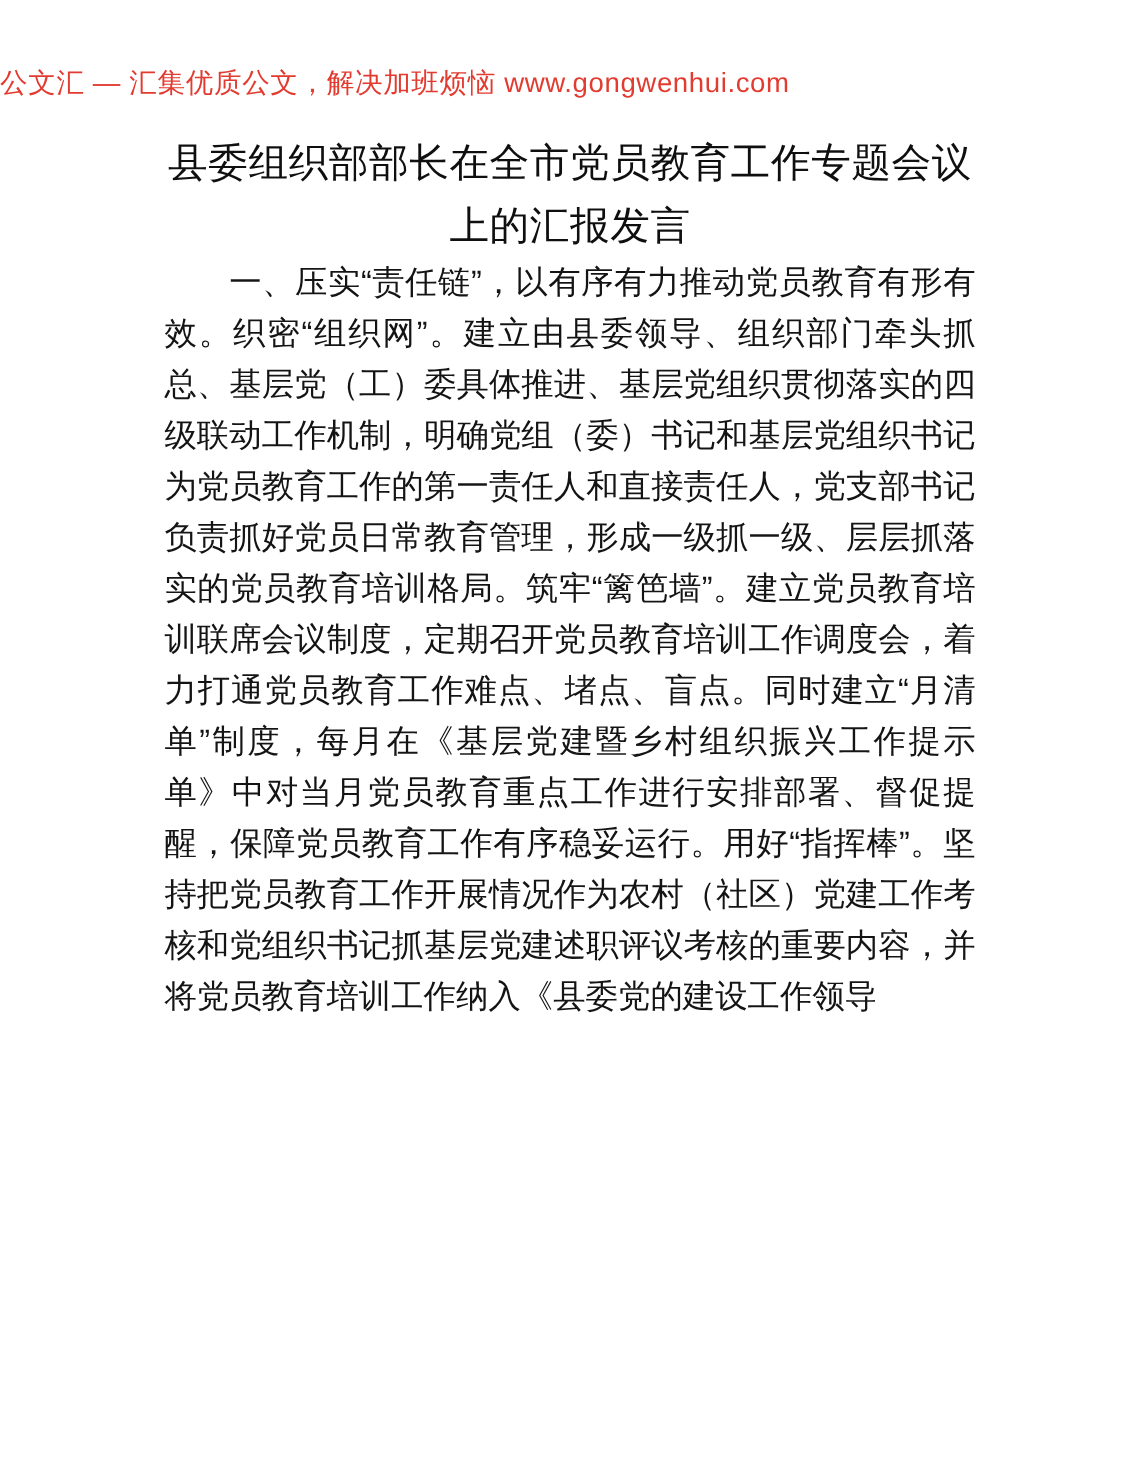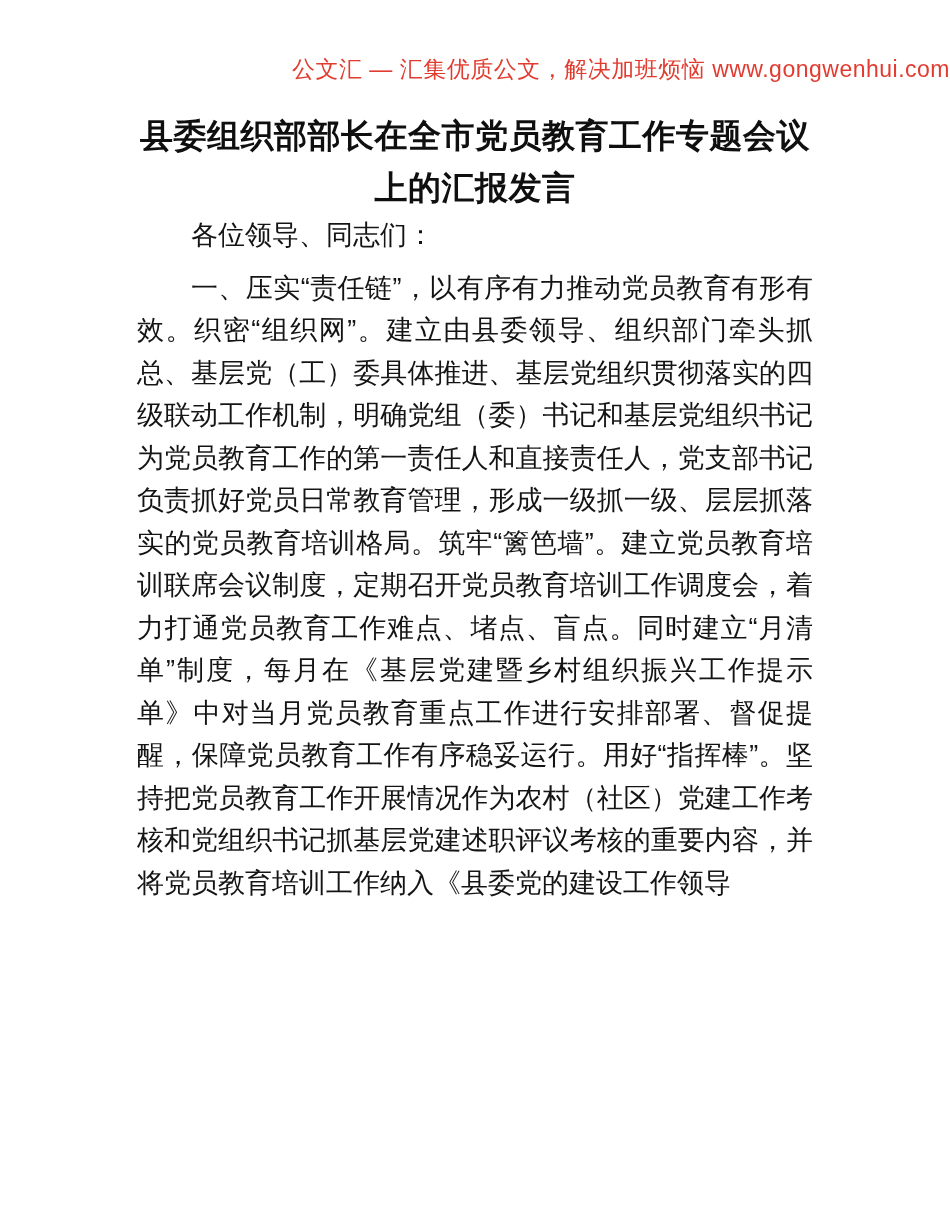--- a/index.html
+++ b/index.html
@@ -15,31 +15,31 @@
     color: #161616;
   }
   .page {
     width: 950px;
     height: 1230px;
     background: #ffffff;
     box-sizing: border-box;
   }
   .watermark {
     margin-top: 54px;
-    text-align: right;
+    text-align: left;
     font-size: 23px;
     line-height: 30px;
     letter-spacing: 0.5px;
     white-space: nowrap;
   }
   .title {
     width: 700px;
     margin: 26px auto 0 auto;
     font-size: 33px;
-    font-weight: 700;
+    font-weight: 400;
     line-height: 52px;
     text-align: center;
     color: #0f0f0f;
     letter-spacing: 0.5px;
   }
   .content {
     width: 676px;
     margin: 0 auto;
   }
   .content p {
@@ -57,17 +57,16 @@
 
 <div class="page">
 
   <div class="watermark">
     <span style="color: rgb(226, 59, 48);">公文汇 — 汇集优质公文，解决加班烦恼 www.gongwenhui.com</span>
   </div>
 
   <h1 class="title">县委组织部部长在全市党员教育工作专题会议上的汇报发言</h1>
 
   <div class="content">
-    <p>各位领导、同志们：</p>
     <p>一、压实“责任链”，以有序有力推动党员教育有形有效。织密“组织网”。建立由县委领导、组织部门牵头抓总、基层党（工）委具体推进、基层党组织贯彻落实的四级联动工作机制，明确党组（委）书记和基层党组织书记为党员教育工作的第一责任人和直接责任人，党支部书记负责抓好党员日常教育管理，形成一级抓一级、层层抓落实的党员教育培训格局。筑牢“篱笆墙”。建立党员教育培训联席会议制度，定期召开党员教育培训工作调度会，着力打通党员教育工作难点、堵点、盲点。同时建立“月清单”制度，每月在《基层党建暨乡村组织振兴工作提示单》中对当月党员教育重点工作进行安排部署、督促提醒，保障党员教育工作有序稳妥运行。用好“指挥棒”。坚持把党员教育工作开展情况作为农村（社区）党建工作考核和党组织书记抓基层党建述职评议考核的重要内容，并将党员教育培训工作纳入《县委党的建设工作领导</p>
   </div>
 
 </div>
 
 </body></html>

